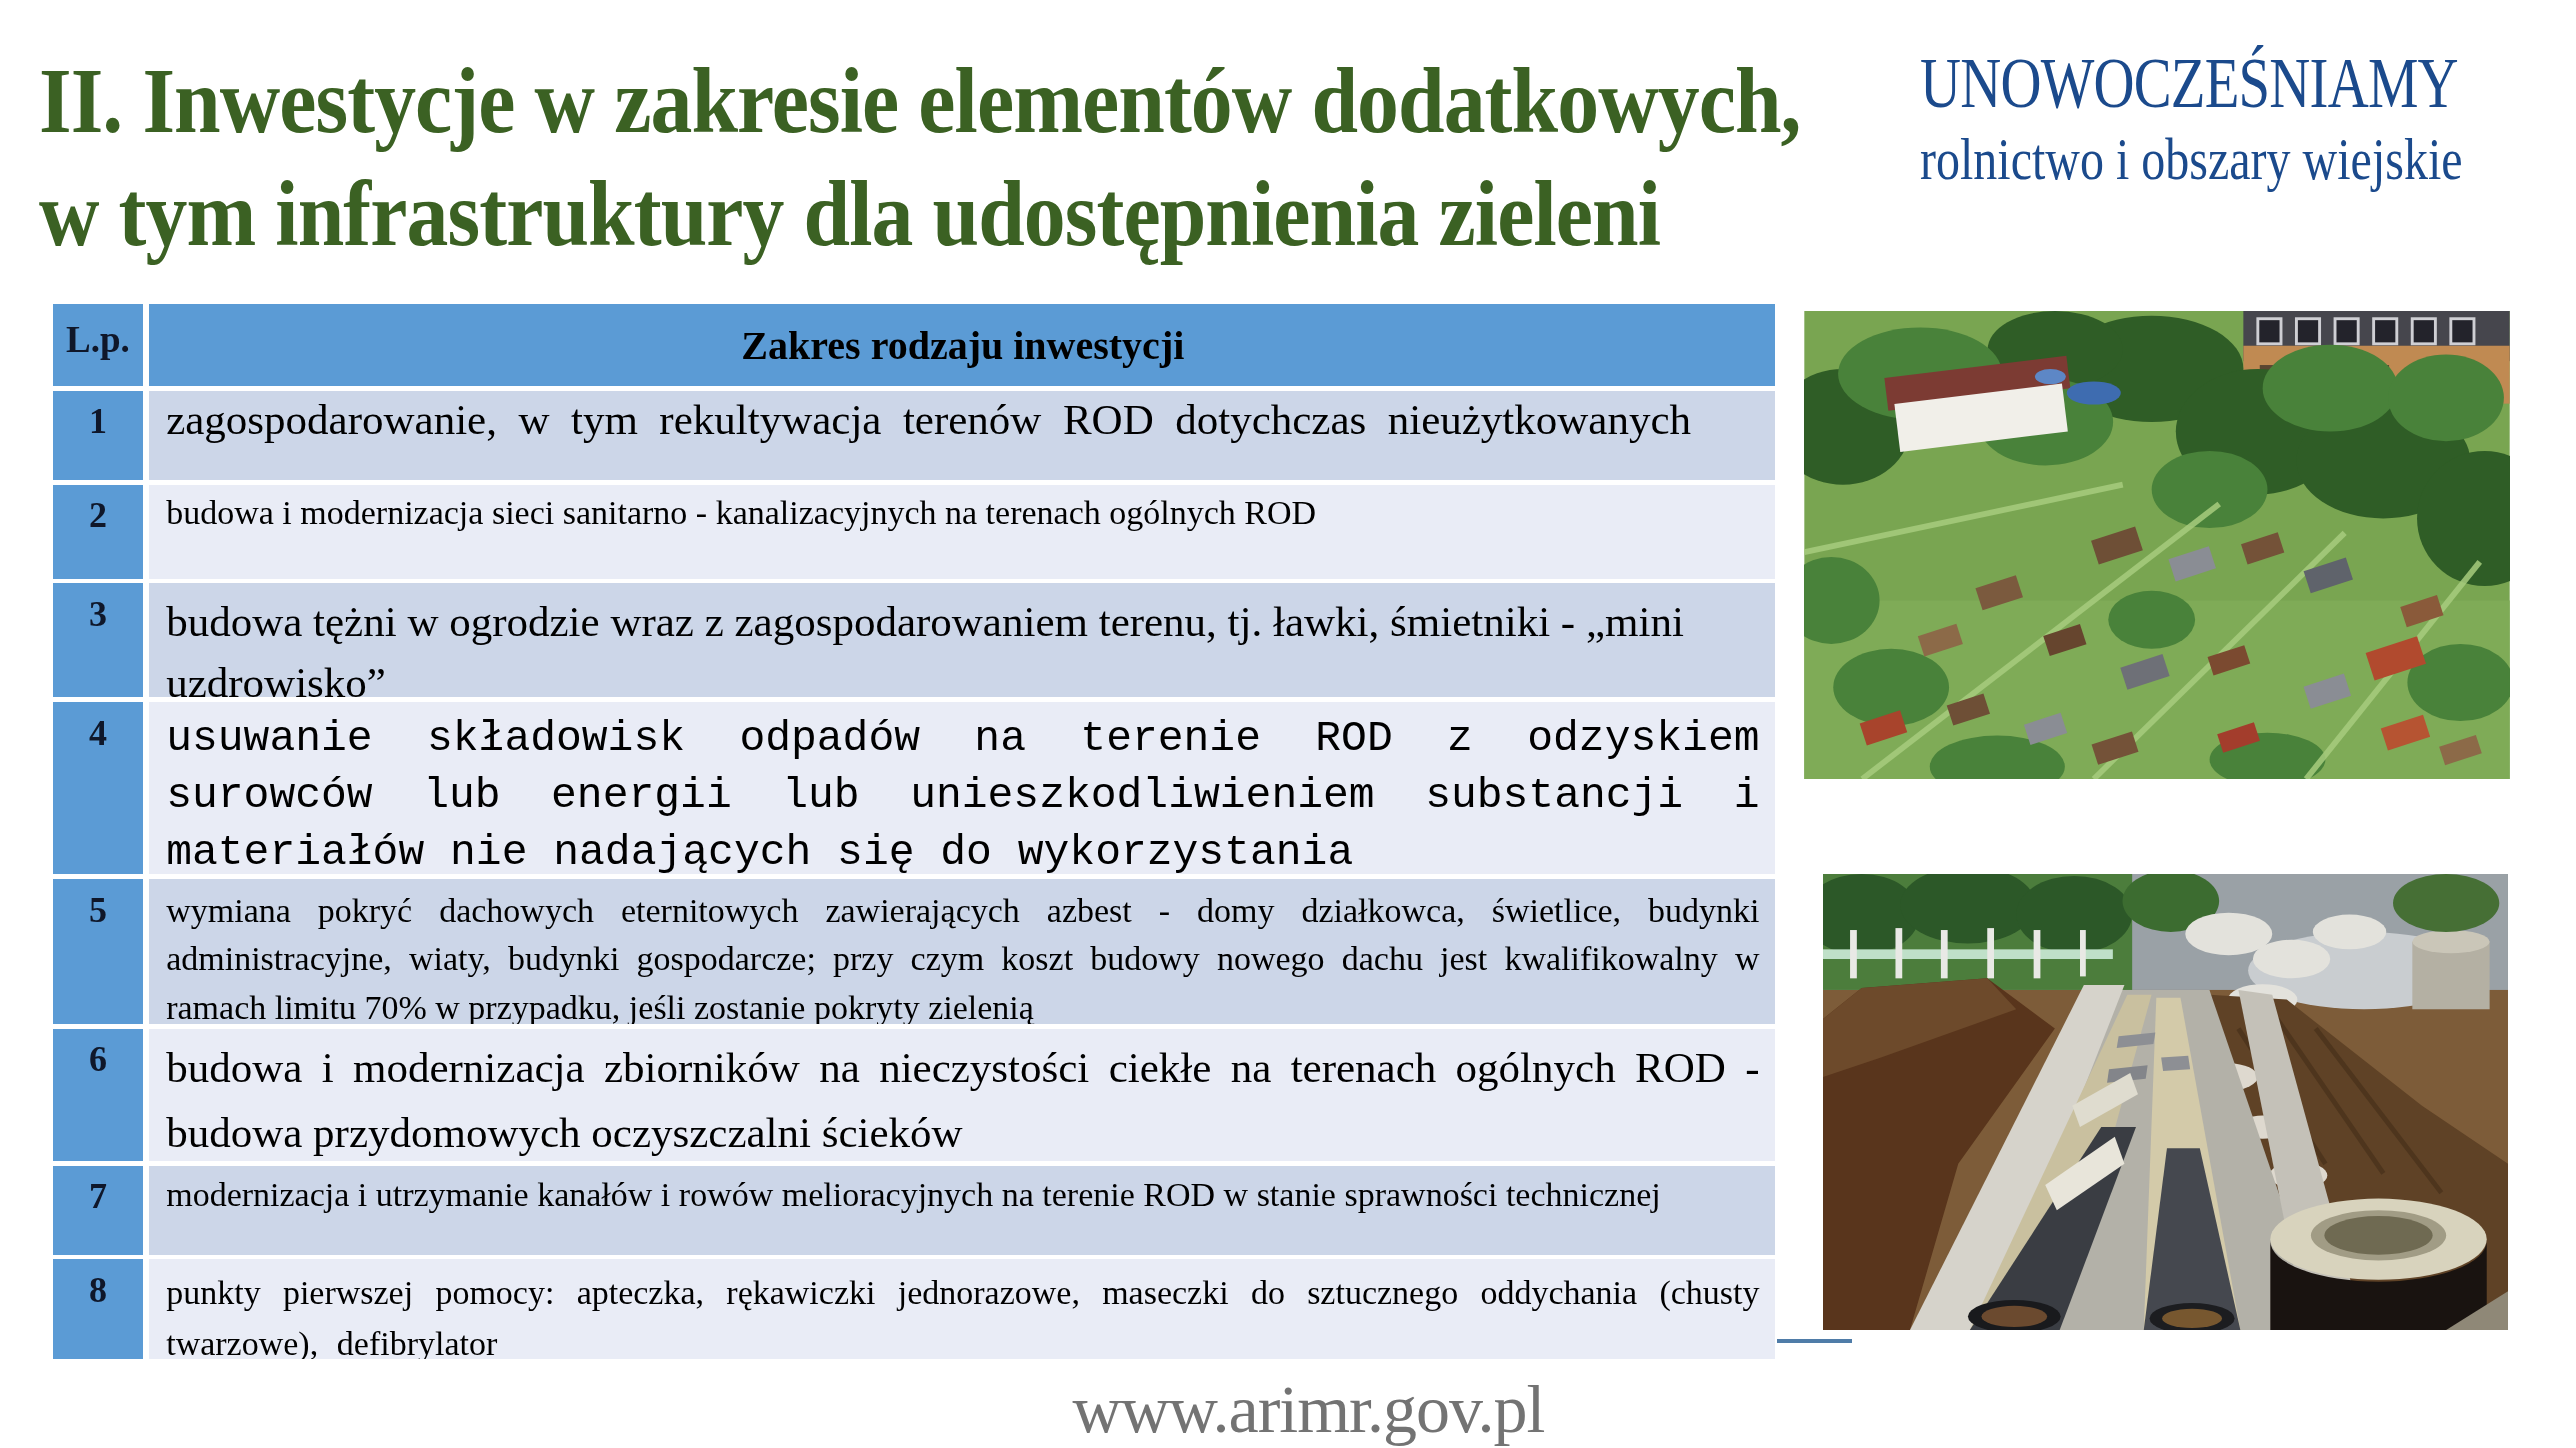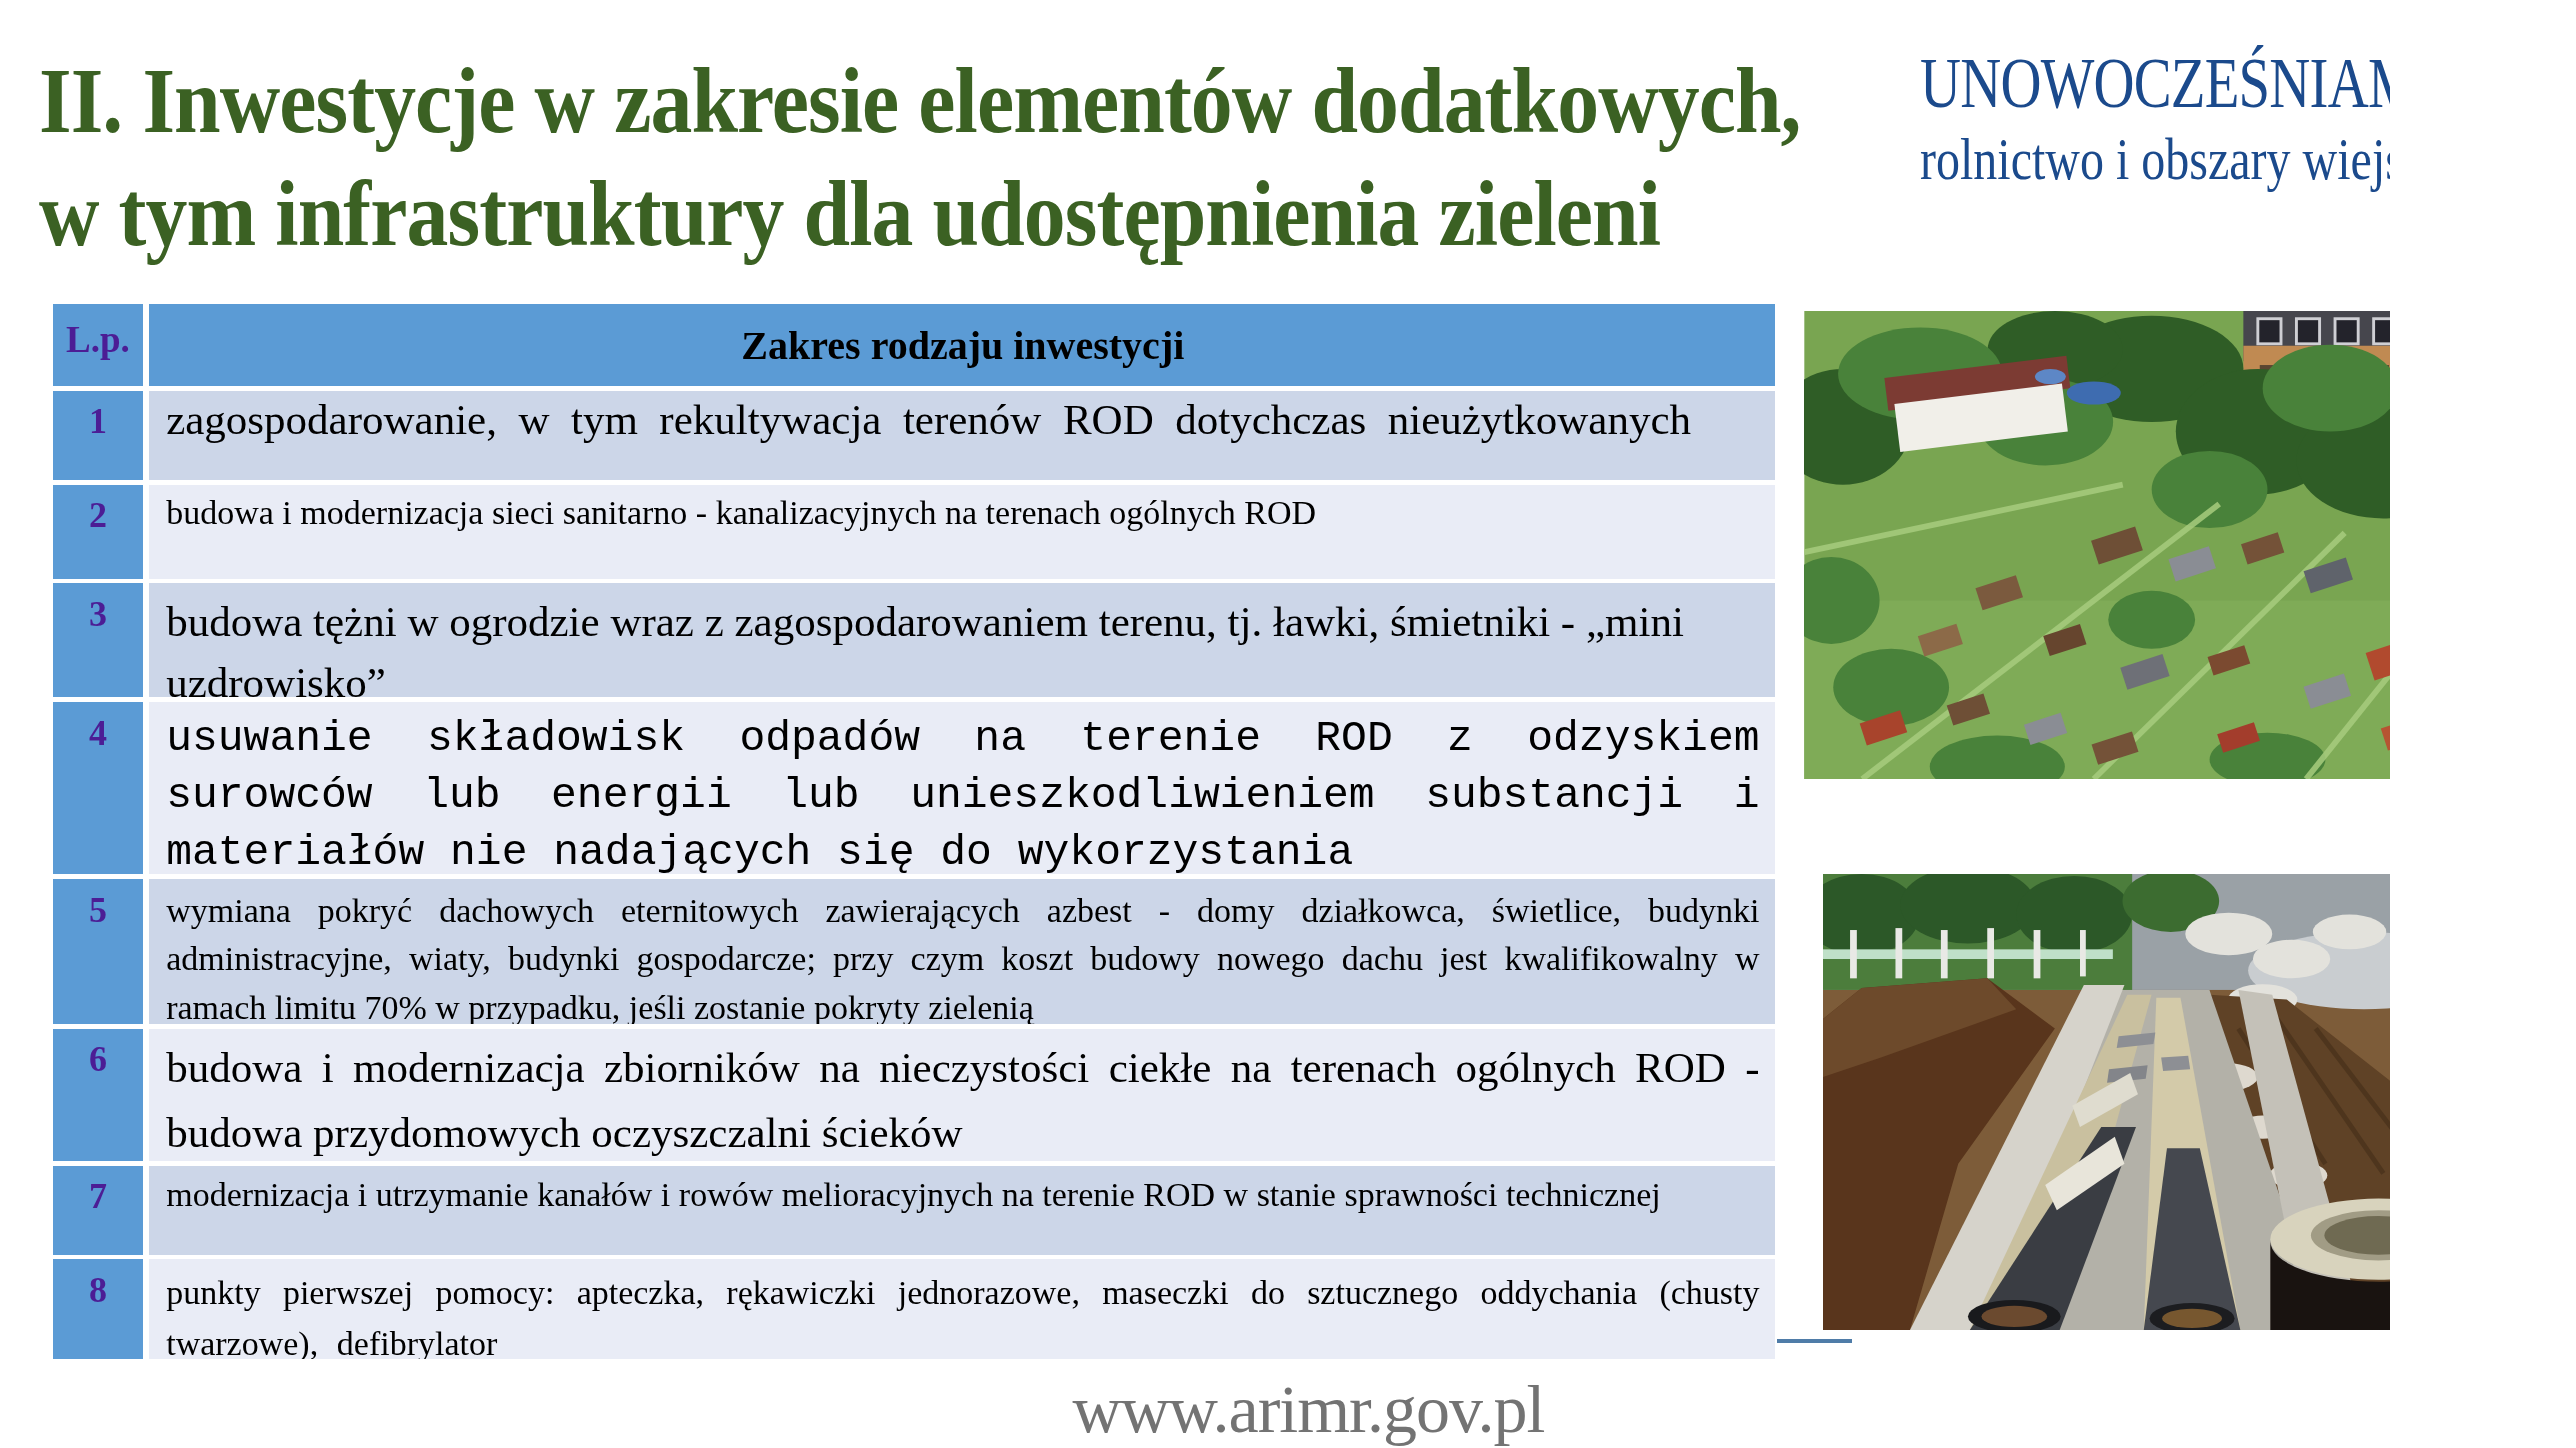--- a/index.html
+++ b/index.html
@@ -1,17 +1,17 @@
 <!DOCTYPE html>
 <html><head>
 <meta charset="utf-8">
 <style>
   html,body{margin:0;padding:0;background:#ffffff;}
   .slide{
-    position:relative;width:2390px;height:1449px;background:#ffffff;overflow:hidden;
+    position:relative;width:2576px;height:1449px;background:#ffffff;overflow:hidden;
     font-family:"Liberation Serif", serif;color:#000;
   }
   
   .title{
     position:absolute;left:39px;top:44px;margin:0;
     font-size:93px;font-weight:bold;color:#3b6123;line-height:1.22;
     letter-spacing:-1px;white-space:nowrap;
     transform:scaleX(0.90);transform-origin:left top;
   }
   .title .t-line{display:block;}
@@ -19,21 +19,21 @@
   .logo{
     position:absolute;left:1920px;top:46px;color:#1b4a8c;
     transform:scaleX(0.80);transform-origin:left top;white-space:nowrap;
   }
   .logo-main{font-size:71px;line-height:1.05;letter-spacing:-1px;}
   .logo-sub{font-size:60px;line-height:1.05;margin-top:7.7px;}
   
   .tbl{position:absolute;left:53px;top:304px;width:1722px;}
   .row{display:flex;margin-bottom:4.8px;}
   .num{
-    flex:0 0 90px;width:90px;background:#5b9bd5;color:#4c1d95;
+    flex:0 0 90px;width:90px;background:#5b9bd5;color:#0f172a;
     font-weight:bold;font-size:36px;text-align:center;padding-top:9.7px;
     box-sizing:border-box;overflow:hidden;
   }
   .txt{
     flex:1;margin-left:5.8px;box-sizing:border-box;overflow:hidden;
     padding:7.7px 15.5px 0 17.4px;font-size:34px;line-height:1.35;
   }
   .hdr{height:82px;}
   .hdr .num{font-size:37px;padding-top:13.5px;}
   .hdr .txt{background:#5b9bd5;text-align:center;font-weight:bold;font-size:40px;padding-top:20px;line-height:1.1;}

